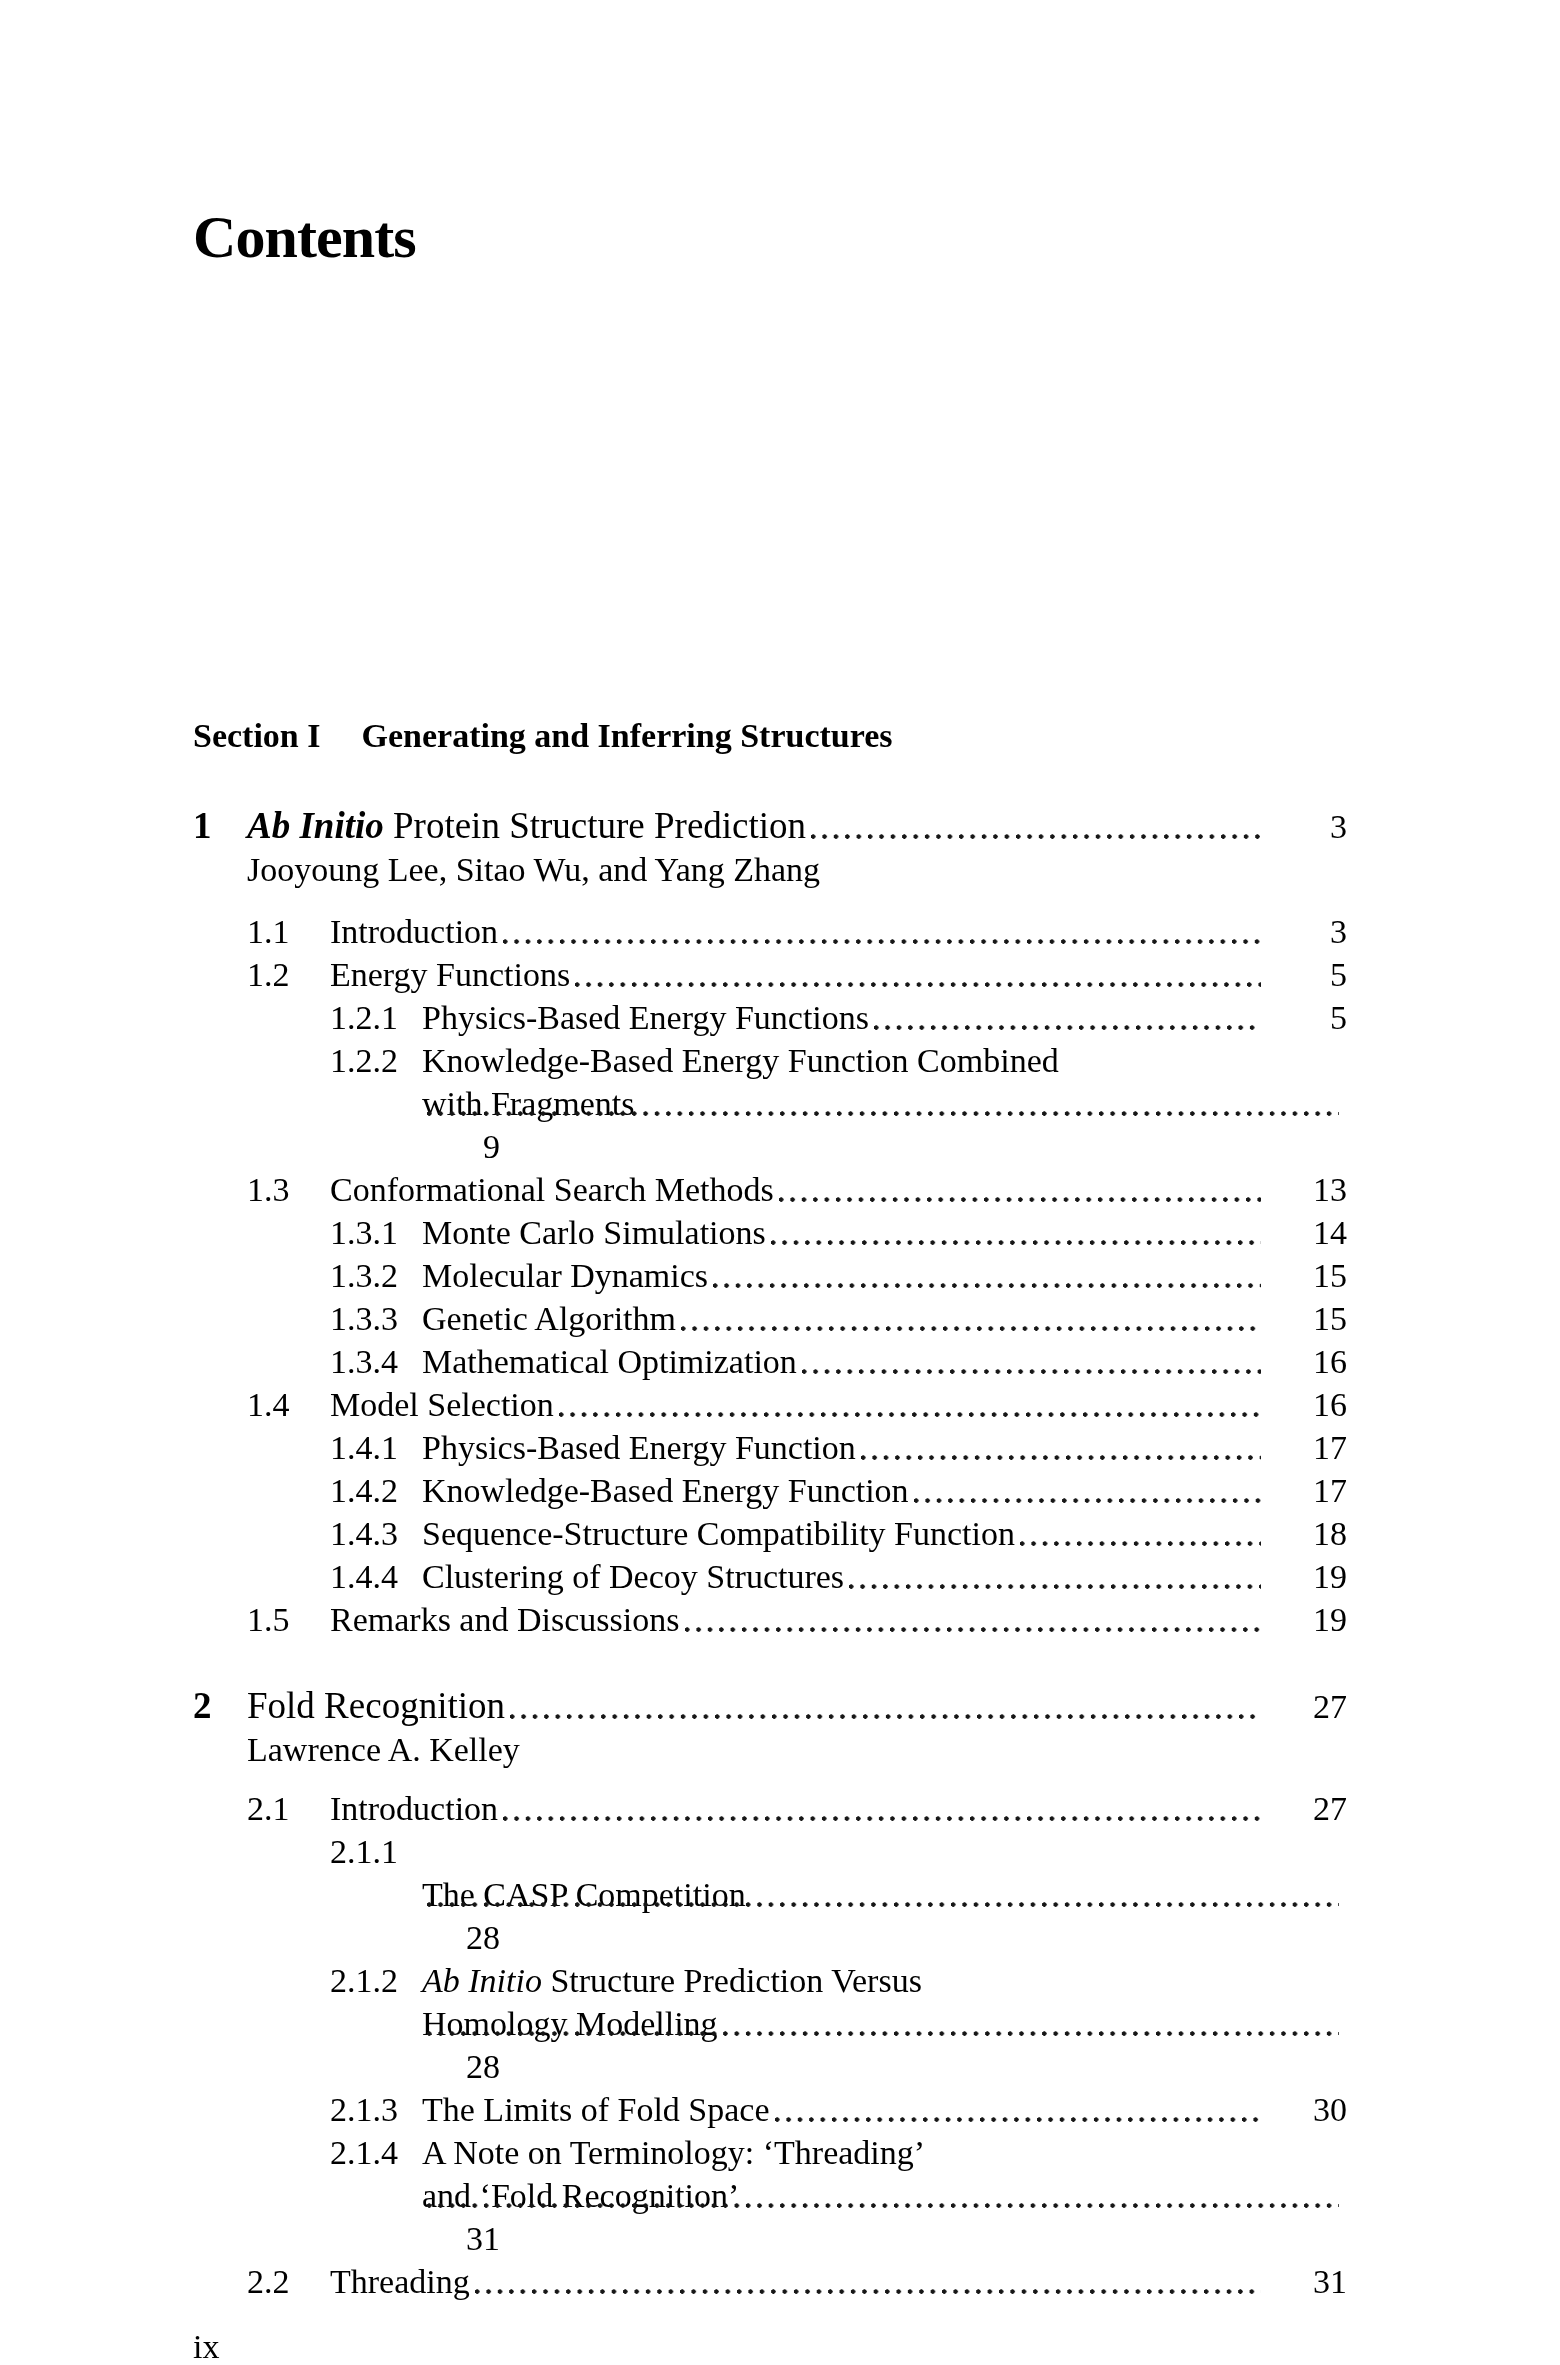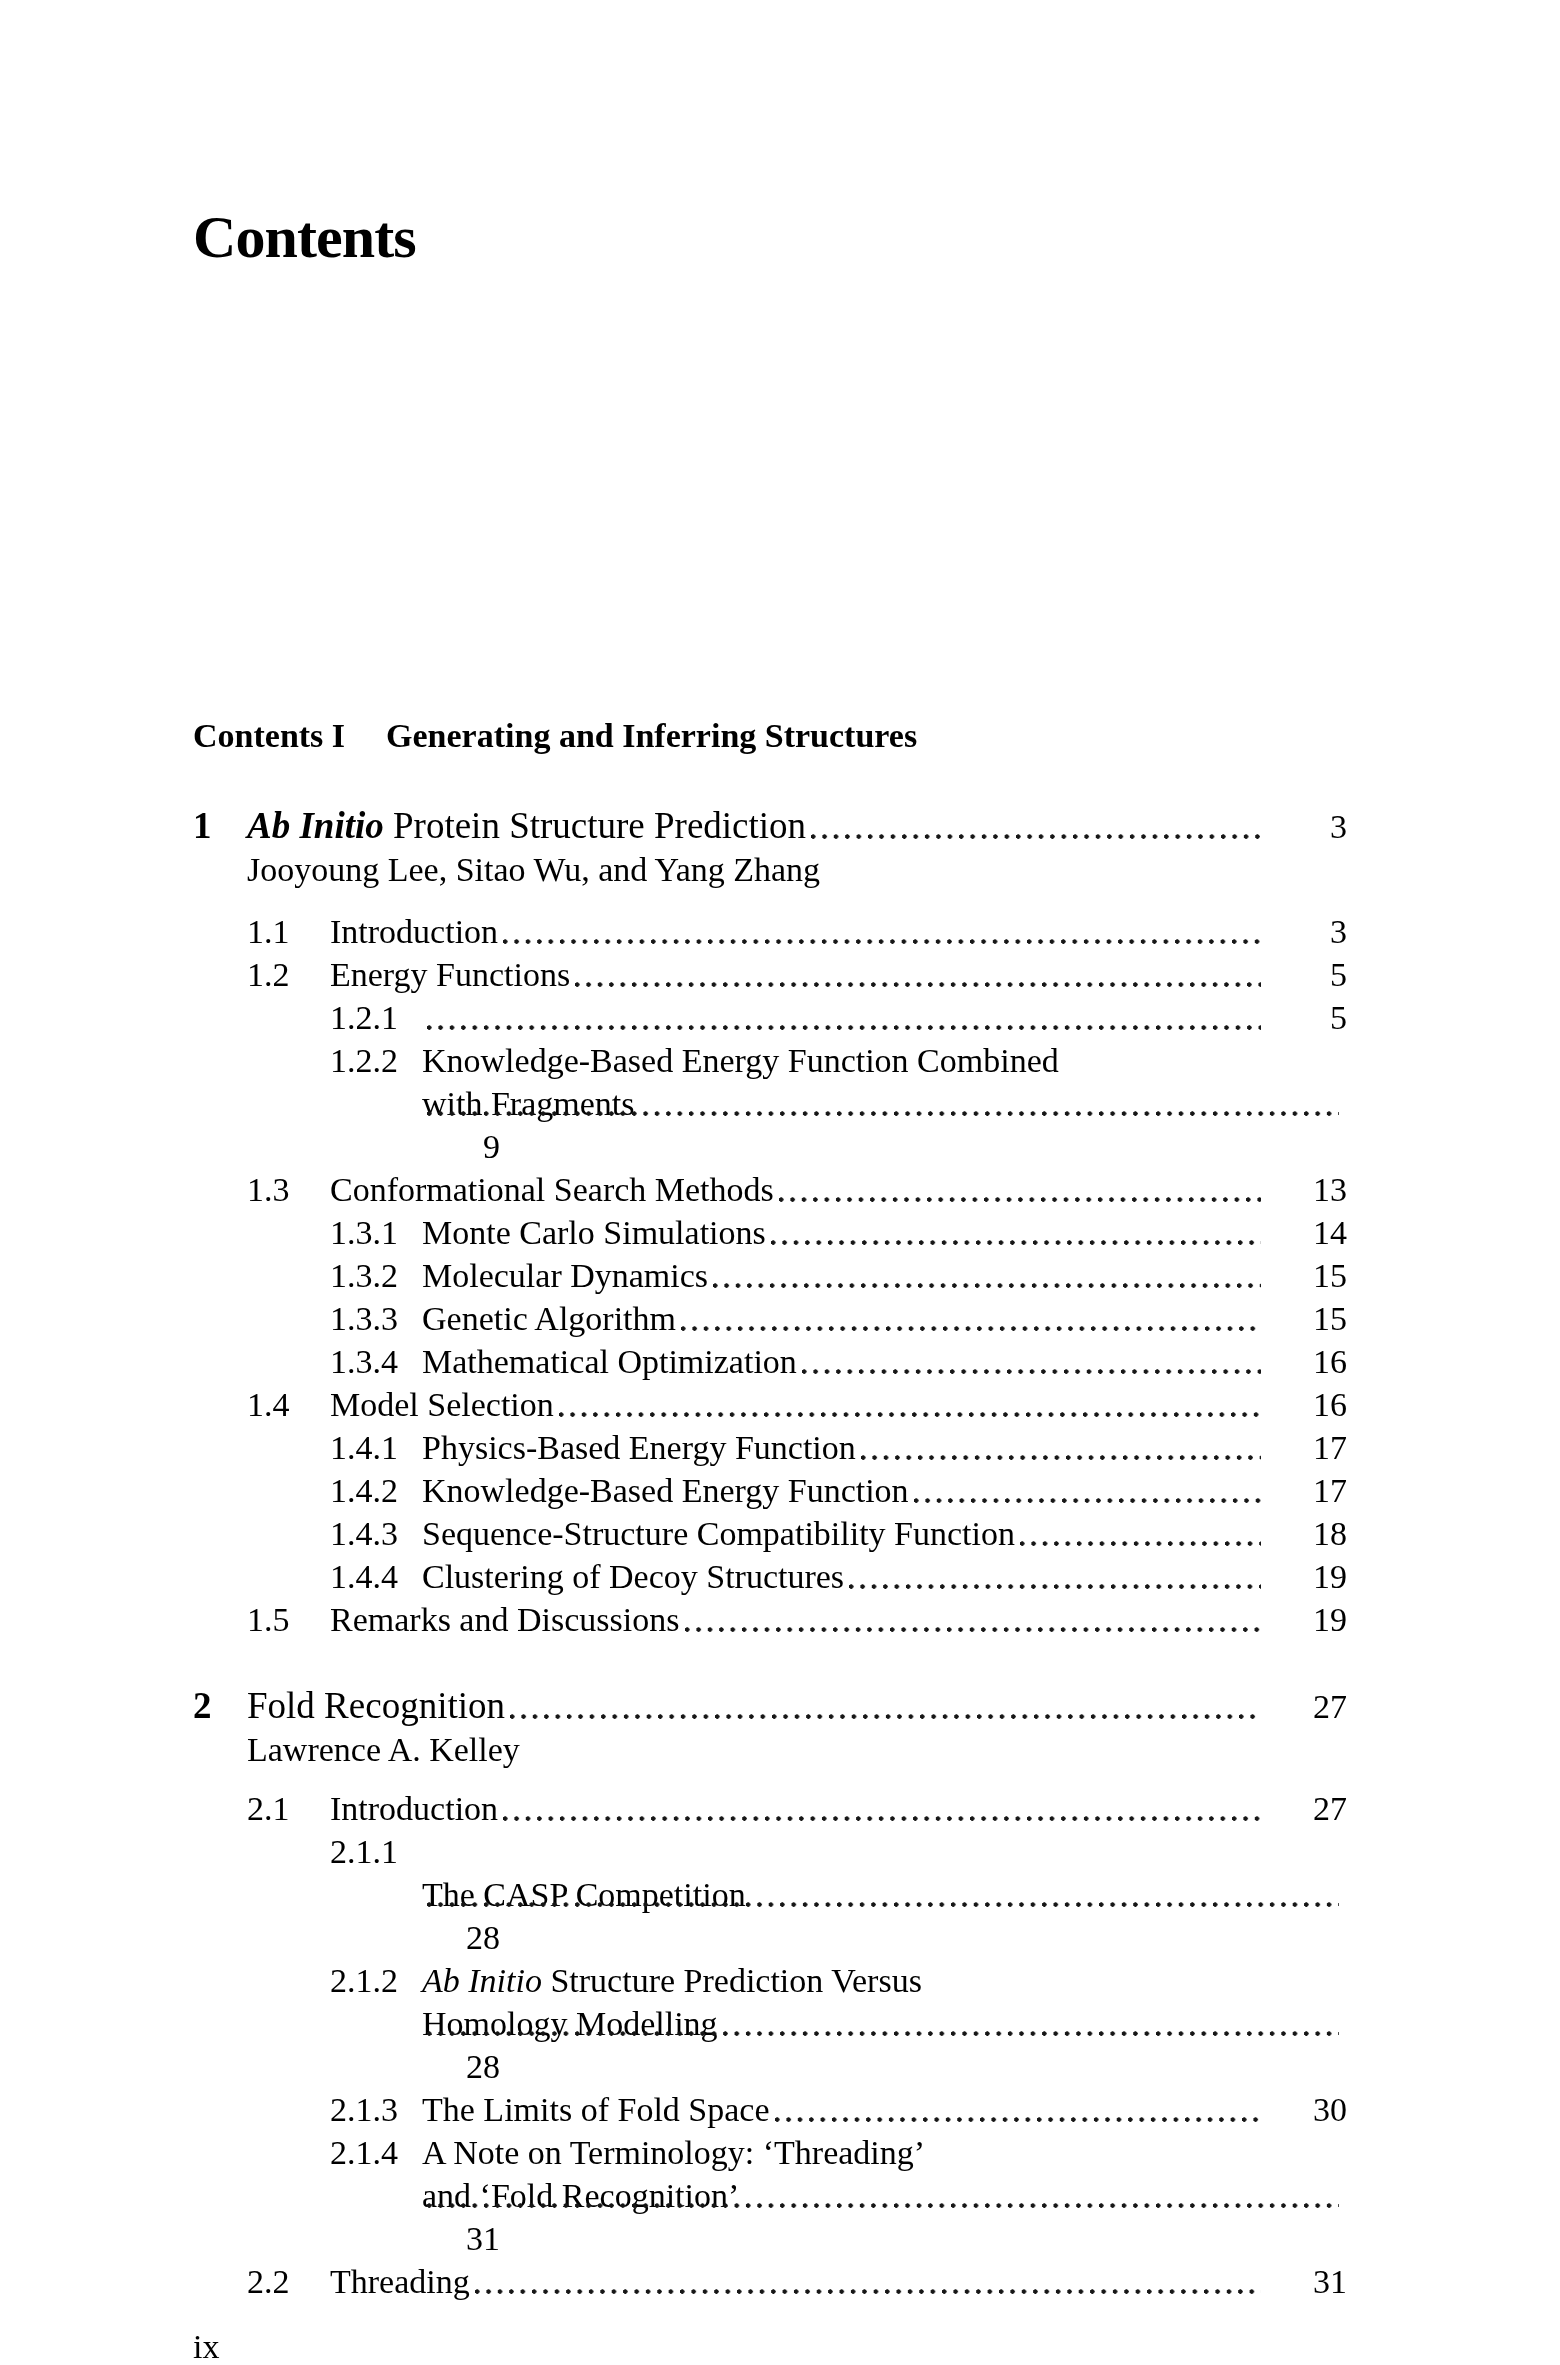--- a/index.html
+++ b/index.html
@@ -61,21 +61,21 @@
     font-size:34px;line-height:43px;
   }
 </style>
 </head>
 <body>
 
 <div class="page">
   <h1 class="doc-title">Contents</h1>
 
   <div class="section-row">
-    <span class="section-label">Contents I</span><span>Generating and Inferring Structures</span>
+    <span class="section-label">Section I</span><span>Generating and Inferring Structures</span>
   </div>
 
   <div id="chapters">
       <div class="chapter-block">
         <div class="row chapter-row">
           <span class="num">1</span>
           <span class="title"><span class="bi">Ab Initio</span><span class="b"> Protein Structure Prediction</span></span>
           <span class="dots"></span>
           <span class="page-col">3</span>
         </div>
@@ -88,20 +88,21 @@
             <span class="page-col">3</span>
           </div>
           <div class="row lvl1">
             <span class="num">1.2</span>
             <span class="title"><span>Energy Functions</span></span>
             <span class="dots"></span>
             <span class="page-col">5</span>
           </div>
           <div class="row lvl2">
             <span class="num">1.2.1</span>
+            <span class="title"><span>Physics-Based Energy Functions</span></span>
             <span class="dots"></span>
             <span class="page-col">5</span>
           </div>
           <div class="row lvl2">
             <span class="num">1.2.2</span>
             <span class="title"><span>Knowledge-Based Energy Function Combined</span></span>
           </div>
           <div class="row lvl3">
             <span class="title"><span>with Fragments</span></span>
             <span class="dots"></span>

